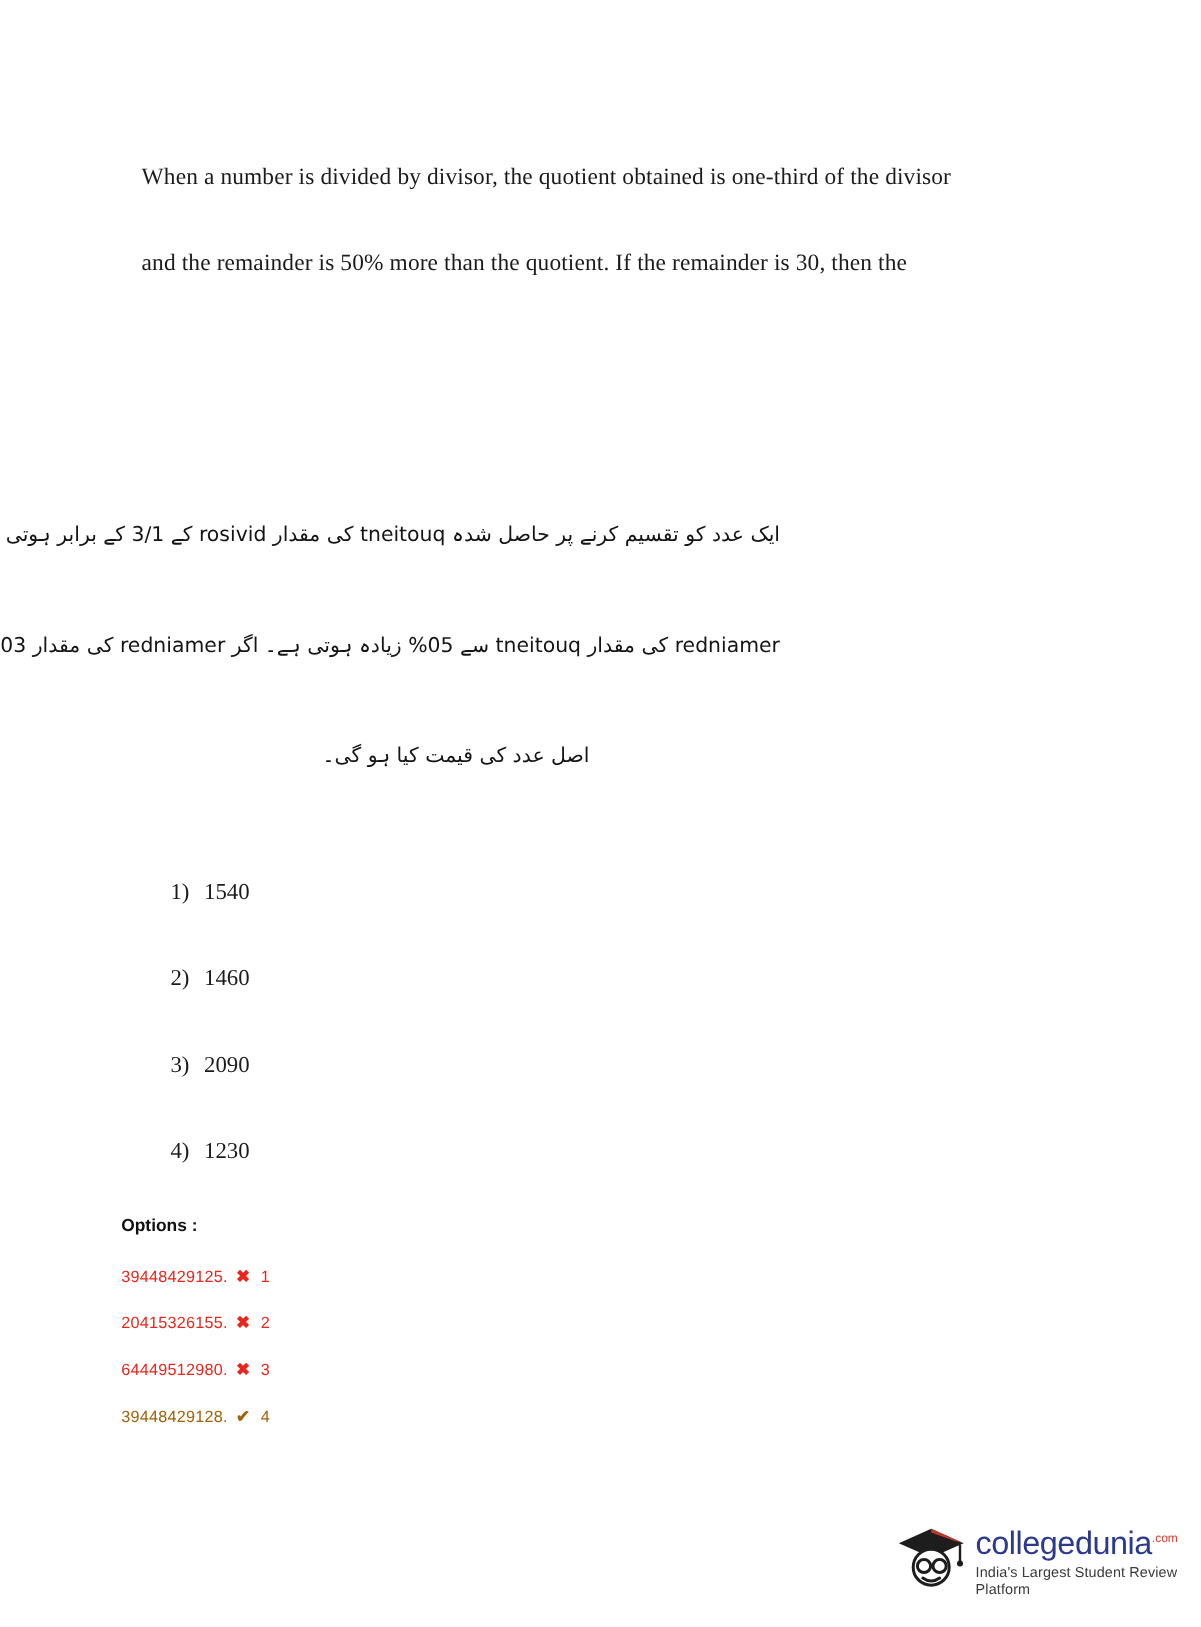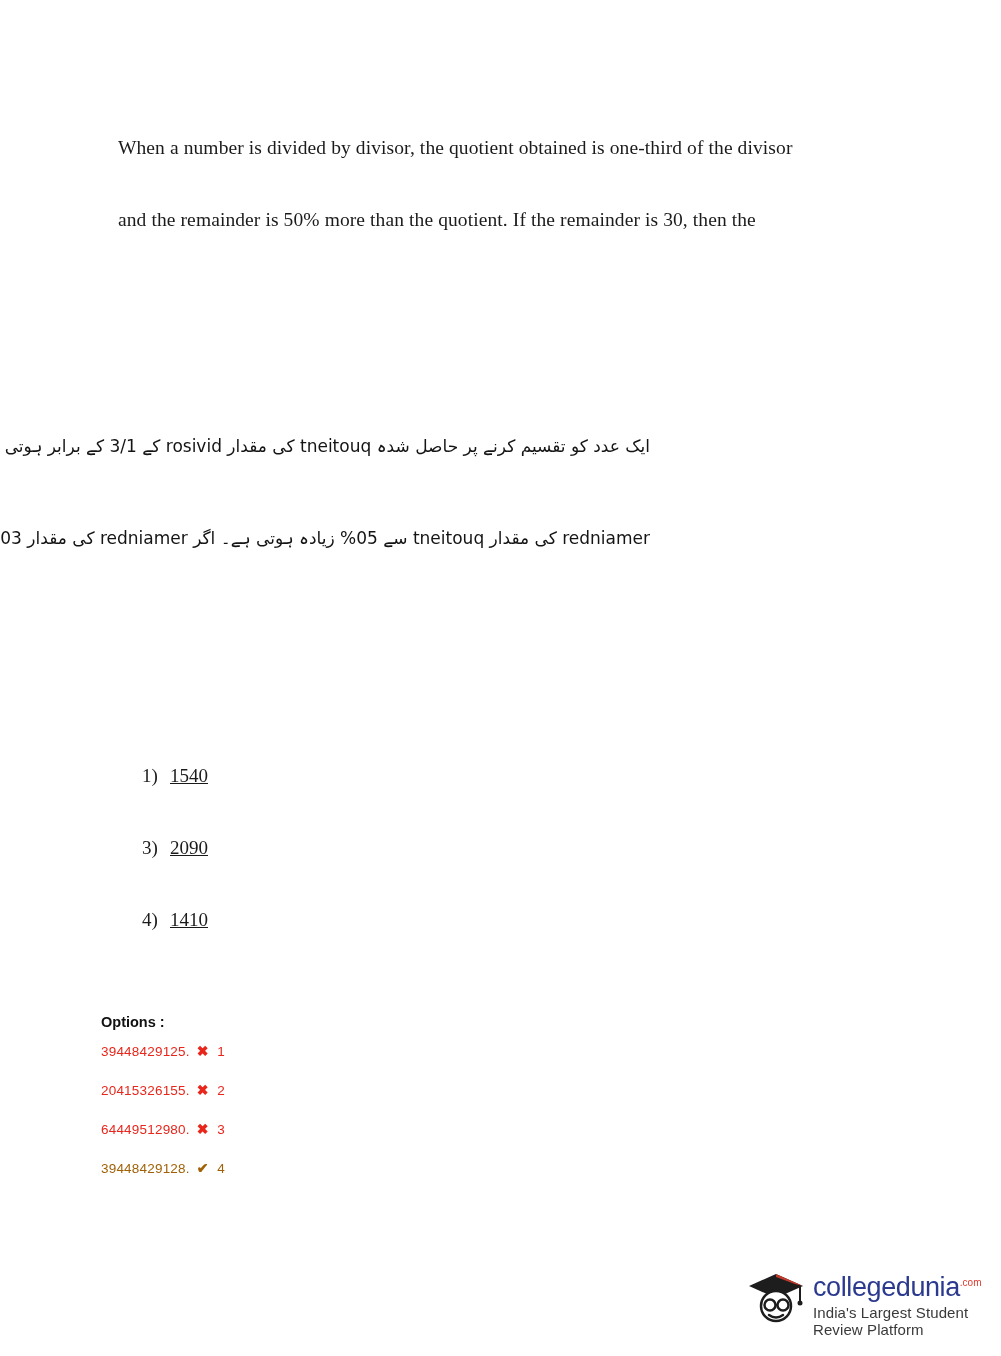--- a/index.html
+++ b/index.html
@@ -60,23 +60,22 @@
   }
   .urdu-line.center {
     text-align: center;
     padding-right: 0;
   }
 
   
   .choices {
     position: absolute;
     left: 142px;
-    top: 740px;
+    top: 708px;
     width: 340px;
-    text-decoration: underline;
   }
   .choice {
     font-family: "Liberation Serif", serif;
     font-size: 19px;
     line-height: 72px;
     color: #1b1b1b;
     white-space: nowrap;
   }
   .choice .num { display: inline-block; width: 28px; }
 
@@ -85,21 +84,21 @@
     position: absolute;
     left: 101px;
     top: 1014px;
     width: 400px;
   }
   .options-title {
     font-family: "Liberation Sans", sans-serif;
     font-weight: bold;
     font-size: 14.5px;
     color: #111111;
-    margin-bottom: 2px;
+    margin-bottom: 14px;
   }
   .opt-row {
     font-family: "Liberation Sans", sans-serif;
     font-size: 13.5px;
     line-height: 38px;
     white-space: nowrap;
   }
   .opt-row.wrong { color: #e8261b; }
   .opt-row.right { color: #a16207; }
   .opt-id { letter-spacing: 0.2px; }
@@ -141,50 +140,54 @@
     line-height: 30px;
   }
   .logo-name .dot-com {
     font-size: 10px;
     color: #e03a2f;
     vertical-align: super;
     letter-spacing: 0;
   }
   .logo-tag {
     font-family: "Liberation Sans", sans-serif;
-    font-size: 15px;
+    font-size: 12px;
     color: #3a3a3a;
     margin-top: 2px;
     letter-spacing: 0.1px;
   }
 </style>
 </head>
 <body>
 
 <div class="page">
 
   <div class="question-block">
     <div class="q-line">When a number is divided by divisor, the quotient obtained is one-third of the divisor</div>
     <div class="q-line">and the remainder is 50% more than the quotient.  If the remainder is 30, then  the</div>
   </div>
 
   <div class="urdu-block">
     <div class="urdu-line">ایک عدد کو تقسیم کرنے پر حاصل شدہ quotient کی مقدار divisor کے 1/3 کے برابر ہوتی ہے۔ (باقی) یا</div>
     <div class="urdu-line">remainder کی مقدار quotient سے 50% زیادہ ہوتی ہے۔ اگر remainder کی مقدار 30 ہو تو تب</div>
+    <div class="urdu-line center">اصل عدد کی قیمت کیا ہو گی۔</div>
   </div>
 
   <div class="choices">
     <div class="choice">
       <span class="num">1)</span><span>1540</span>
     </div>
     <div class="choice">
+      <span class="num">2)</span><span>1460</span>
+    </div>
+    <div class="choice">
       <span class="num">3)</span><span>2090</span>
     </div>
     <div class="choice">
-      <span class="num">4)</span><span>1410</span>
+      <span class="num">4)</span><span>1230</span>
     </div>
   </div>
 
   <div class="options-section">
     <div class="options-title">Options :</div>
 
     <div class="opt-row wrong">
       <span class="opt-id">39448429125.</span>
       <span class="opt-mark">✖</span>
       <span class="opt-label">1</span>

